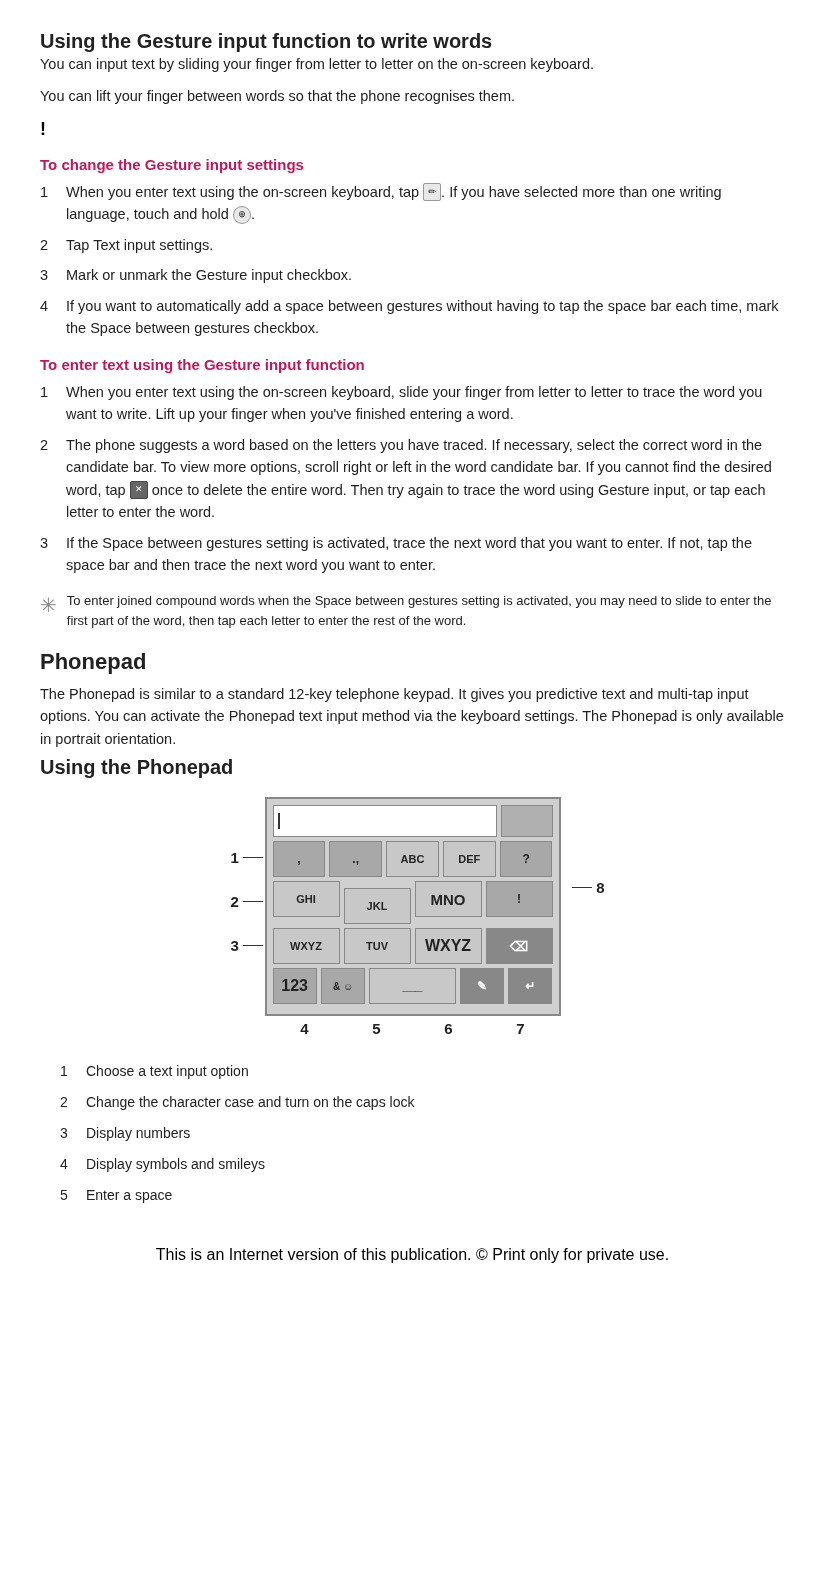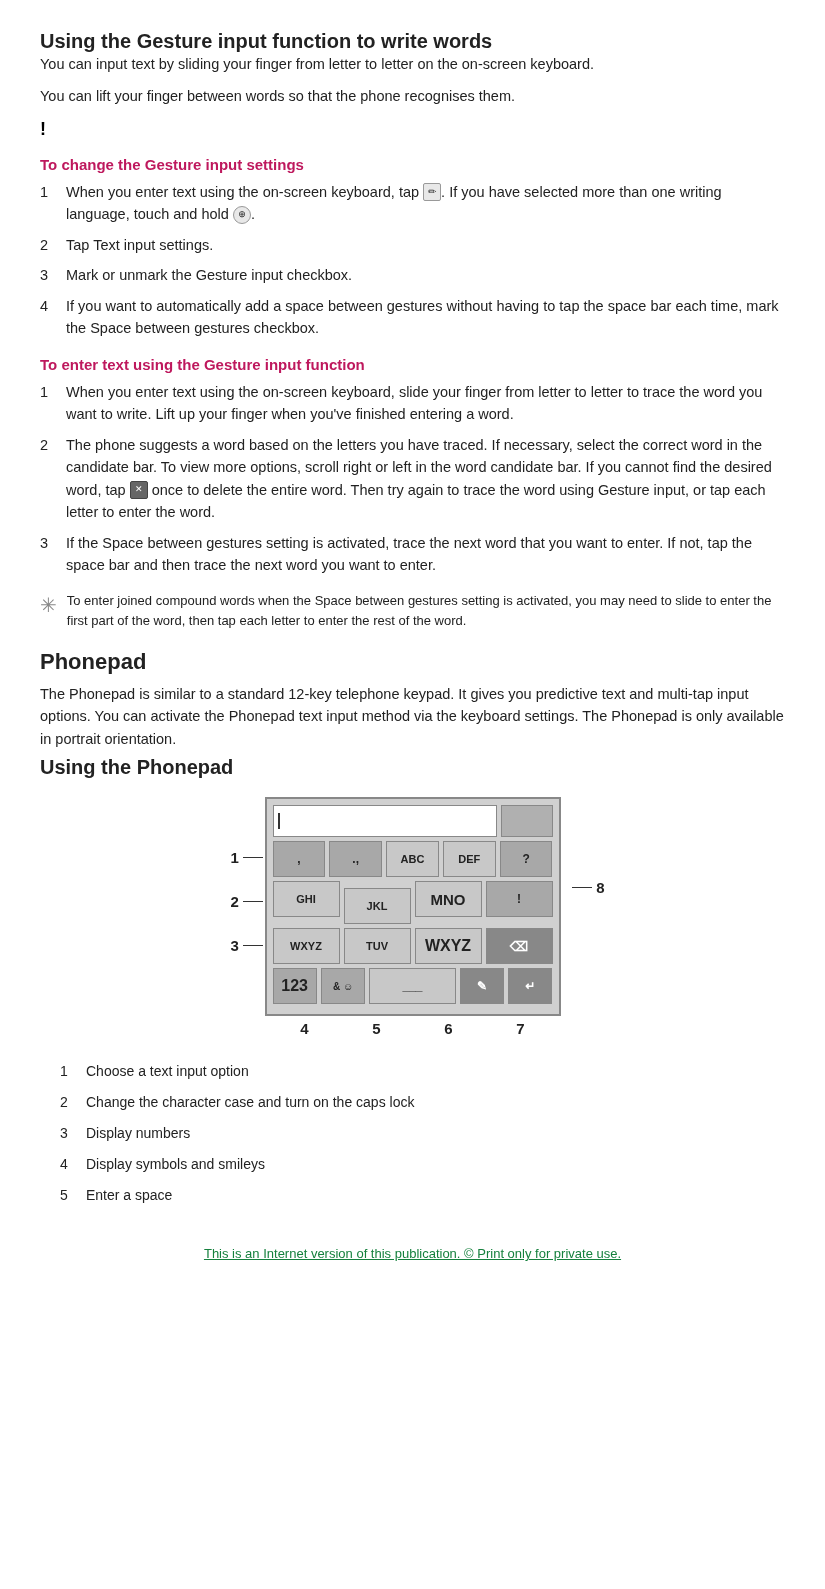--- a/index.html
+++ b/index.html
@@ -237,23 +237,22 @@
       margin-top: 30px;
       padding-top: 10px;
       border-top: none;
     }
     .page-number {
       font-size: 14px;
       color: #444;
       margin-bottom: 6px;
     }
     .footer-note {
-      font-size: 13px;
-      color: #15803d;
-      text-decoration: underline;
+      font-size: 16px;
+      color: #000000;
     }
     .diagram-container {
       position: relative;
       width: 400px;
       margin: 0 auto;
     }
     .bottom-col-labels {
       display: flex;
       justify-content: space-around;
       width: 296px;

